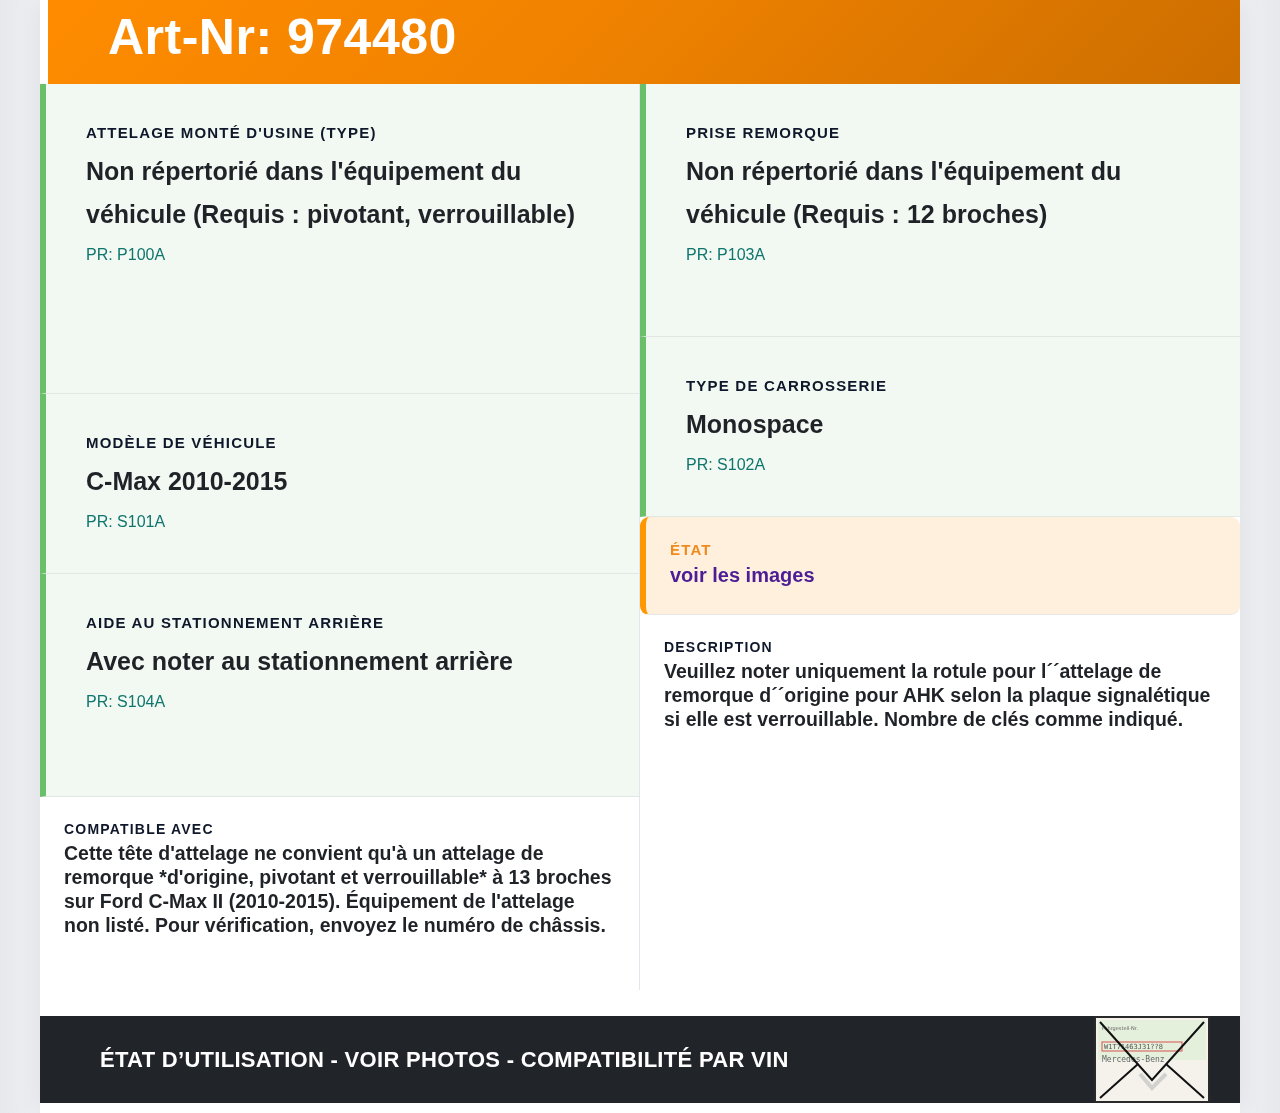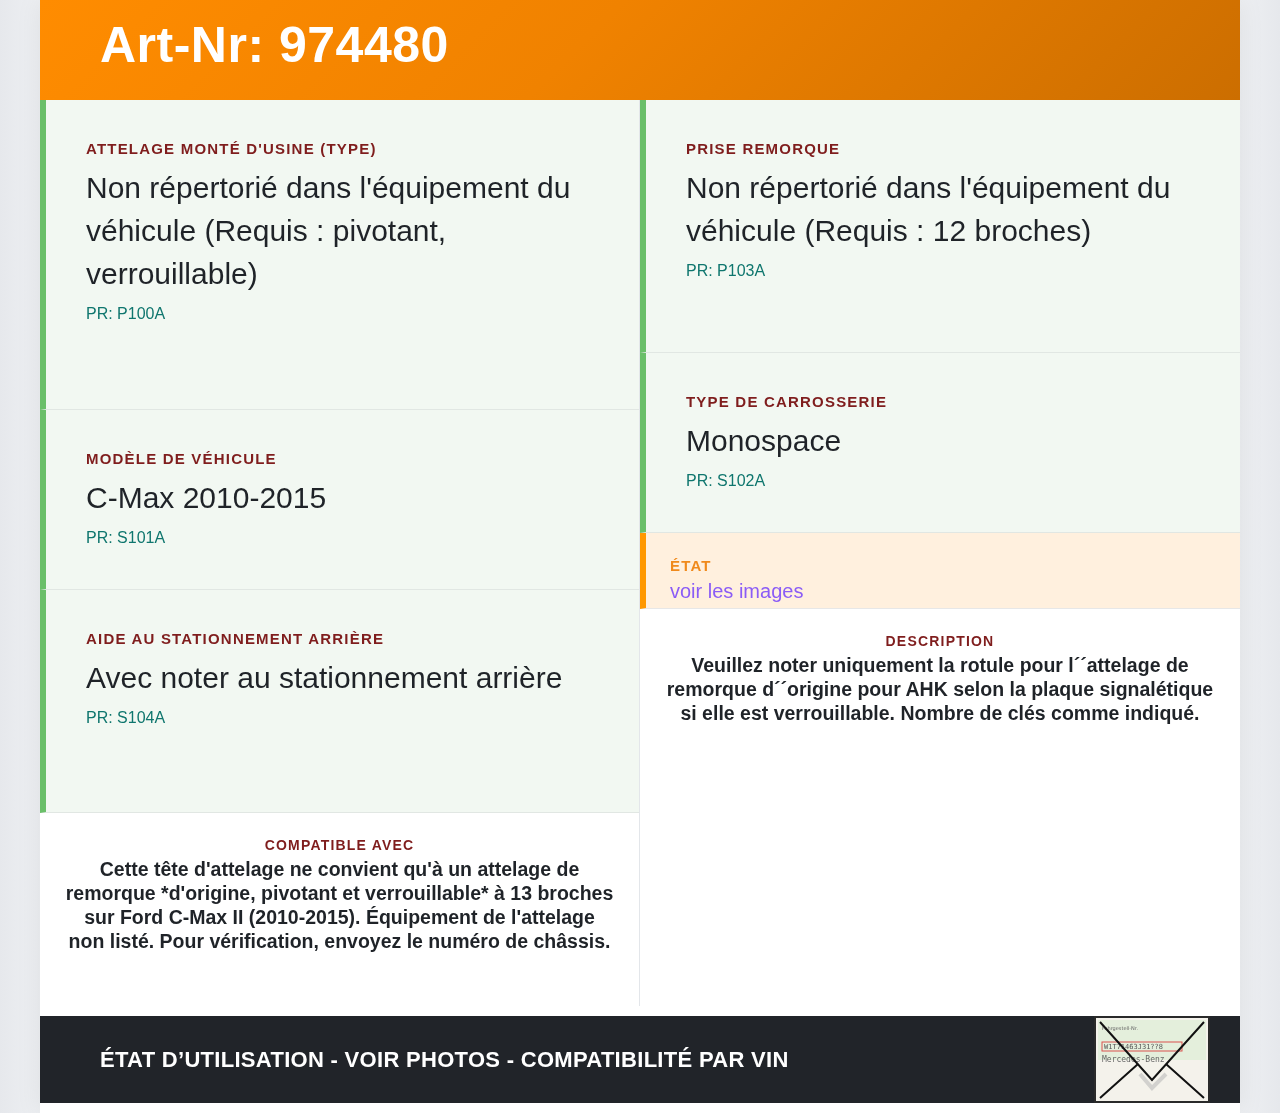--- a/index.html
+++ b/index.html
@@ -8,66 +8,67 @@
       background: linear-gradient(90deg, #e6e8ec 0px, #eef0f3 40px, #eef0f3 1240px, #e6e8ec 1280px);
       font-family: "Liberation Sans", "DejaVu Sans", sans-serif;
       color: #1f2328;
     }
     .page {
       position: absolute; left: 40px; top: 0; width: 1200px; height: 1113px;
       background: #ffffff;
       box-shadow: 0 0 24px rgba(0,0,0,0.08);
     }
     .header {
-      height: 100px;
+      height: 84px;
       background: linear-gradient(135deg, #ff8c00 0%, #f08200 45%, #cc6e00 100%);
       display: flex; align-items: center;
       padding-left: 60px;
+      margin-left: 8px;
     }
     .header h1 {
       color: #ffffff; font-size: 50px; font-weight: 700; letter-spacing: 0.5px;
       margin-top: -10px;
     }
     .grid {
       display: flex; height: 906px;
     }
     .col { width: 600px; display: flex; flex-direction: column; }
     .col.left { border-right: 1px solid #e3e6ea; }
     .cell {
       background: #f2f8f2;
       border-left: 6px solid #6abf69;
       border-bottom: 1px solid #e1e7e3;
       padding: 40px 40px 0 40px;
     }
     .label {
       font-size: 15px; font-weight: 700; letter-spacing: 1.2px;
-      color: #7f1d1d; text-transform: uppercase;
+      color: #0f172a; text-transform: uppercase;
     }
     .value {
-      font-size: 30px; font-weight: 400; line-height: 43px;
+      font-size: 25px; font-weight: 700; line-height: 43px;
       color: #1f2328; margin-top: 9px;
     }
     .pr {
       font-size: 16px; color: #0f766e; margin-top: 10px;
     }
     .state {
       background: #fff0de;
       border-left: 6px solid #ff9800;
       border-bottom: 1px solid #e7e7e7;
       padding: 24px 24px 0 24px;
-      height: 76px;
+      height: 98px;
+      border-radius: 9px;
     }
     .state .label { color: #f08a1c; font-size: 15px; }
     .state .state-value {
-      font-size: 20px; font-weight: 400; color: #8b5cf6; margin-top: 6px;
+      font-size: 20px; font-weight: 700; color: #4c1d95; margin-top: 6px;
     }
     .textblock {
       padding: 24px 24px 16px 24px;
       flex: 1;
-      text-align: center;
     }
     .textblock .label { font-size: 14px; }
     .textblock p {
       font-size: 19.5px; font-weight: 700; line-height: 24px; color: #1f2328;
       margin-top: 4px;
     }
     .footer {
       position: absolute; left: 0; top: 1016px; width: 1200px; height: 87px;
       background: #212429;
       display: flex; align-items: center;

